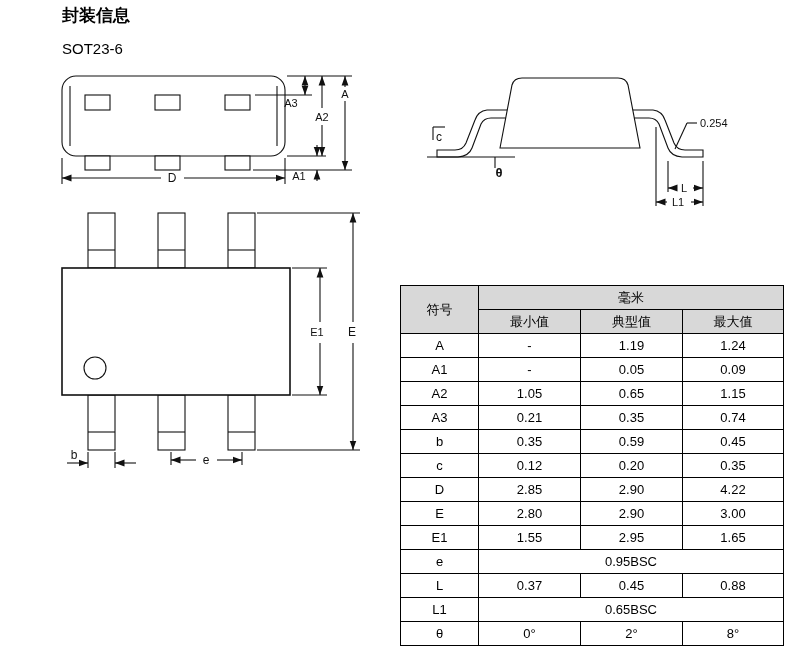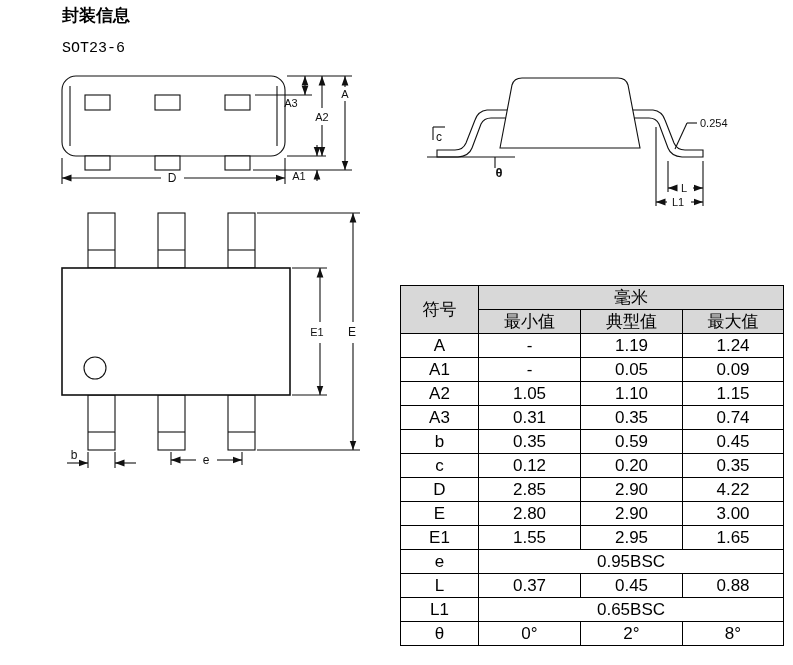--- a/index.html
+++ b/index.html
@@ -1,25 +1,25 @@
 <!DOCTYPE html>
 <html><head>
 <meta charset="utf-8">
 <style>
   html,body{margin:0;padding:0;background:#fff;}
   body{width:793px;height:665px;position:relative;overflow:hidden;
        font-family:"Liberation Sans","DejaVu Sans",sans-serif;color:#000;}
   .abs{position:absolute;}
   .page-title{left:62px;top:4px;font-size:17px;font-weight:bold;margin:0;}
   .package-name{left:62px;top:40px;font-size:15px;
-       font-family:Liberation Mono, monospace;}
+       font-family:Liberation Sans, sans-serif;}
   svg text{font-family:"Liberation Sans","DejaVu Sans",sans-serif;font-size:12px;fill:#111;}
   svg text.small{font-size:11px;}
   svg text.bold{font-weight:bold;font-size:13px;}
-  .dim-table{left:400px;top:285px;border-collapse:collapse;font-size:17px;}
+  .dim-table{left:400px;top:285px;border-collapse:collapse;font-size:13px;}
   .dim-table th,.dim-table td{border:1px solid #000;text-align:center;
        height:23px;padding:0 4px;min-width:40px;}
   .dim-table th{background:#d8d8d8;font-weight:normal;}
 </style>
 </head>
 <body>
 
 <h1 class="abs page-title">封装信息</h1>
 <div class="abs package-name">SOT23-6</div>
 
@@ -180,26 +180,26 @@
       </tr>
       <tr>
         <td>A1</td>
         <td>-</td>
         <td>0.05</td>
         <td>0.09</td>
       </tr>
       <tr>
         <td>A2</td>
         <td>1.05</td>
-        <td>1.10</td>
+        <td>0.65</td>
         <td>1.15</td>
       </tr>
       <tr>
         <td>A3</td>
-        <td>0.31</td>
+        <td>0.21</td>
         <td>0.35</td>
         <td>0.74</td>
       </tr>
       <tr>
         <td>b</td>
         <td>0.35</td>
         <td>0.59</td>
         <td>0.45</td>
       </tr>
       <tr>

